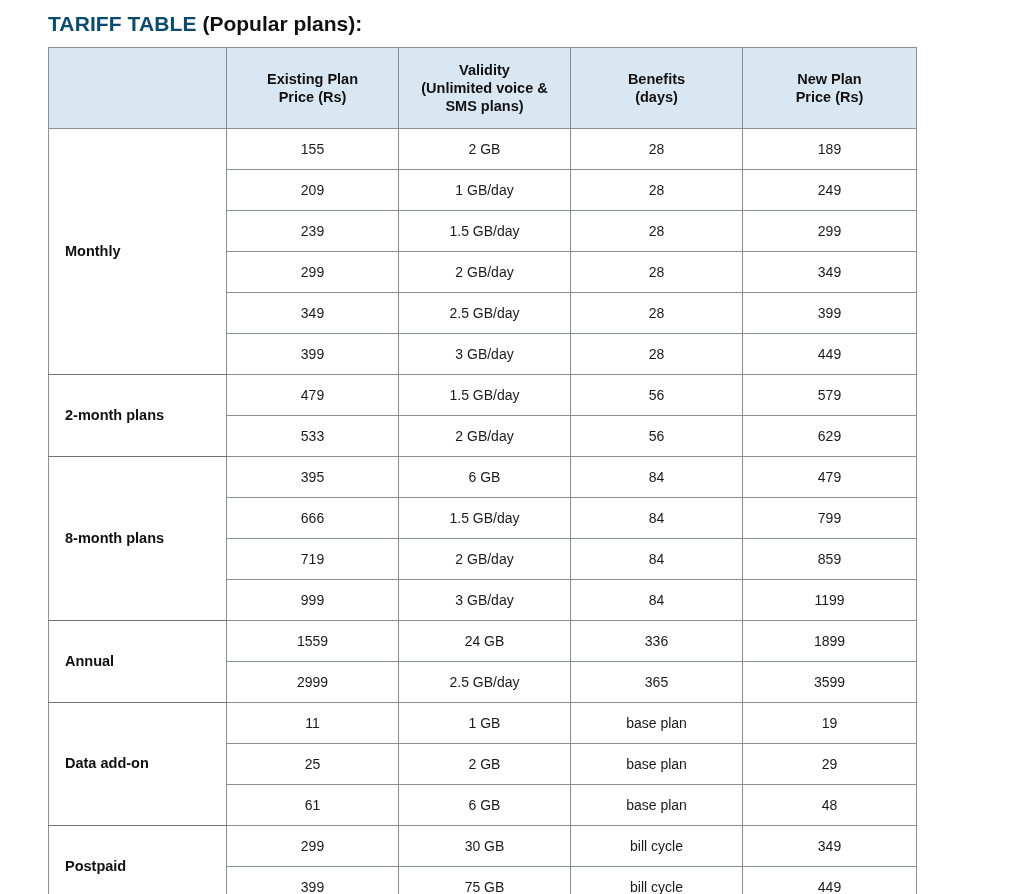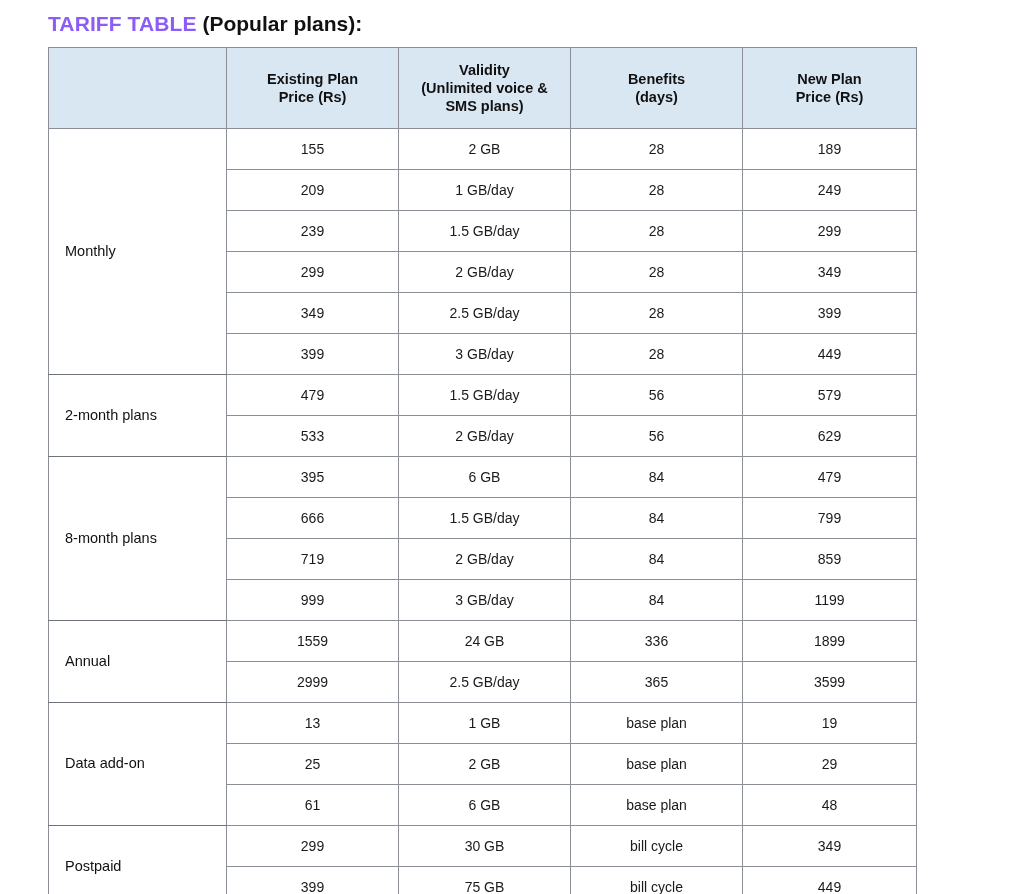--- a/index.html
+++ b/index.html
@@ -27,21 +27,21 @@
   .title-row {
     position: absolute;
     left: 48px;
     top: 12px;
     white-space: nowrap;
   }
   .title-strong {
     font-size: 21px;
     font-weight: bold;
     letter-spacing: 0.1px;
-    color: #8b5cf6;
+    color: #0c4a6e;
   }
   .title-rest {
     font-size: 21px;
     font-weight: bold;
     color: #111111;
   }
   .title-colon {
     font-size: 21px;
     font-weight: bold;
     color: #111111;
@@ -83,21 +83,21 @@
     font-size: 14px;
     text-align: center;
     color: #1a1a1a;
     background: #ffffff;
   }
 
   td.group-label {
     text-align: left;
     padding-left: 16px;
     font-size: 14.5px;
-    font-weight: normal;
+    font-weight: bold;
     color: #111111;
     line-height: 1.35;
     border-top: 1px solid #6e7479;
     border-bottom: 1px solid #6e7479;
   }
 
   tr.group-start td {
     border-top: 1px solid #84cc16;
   }
 
@@ -230,21 +230,21 @@
           <td>1899</td>
         </tr>
         <tr>
           <td>2999</td>
           <td>2.5 GB/day</td>
           <td>365</td>
           <td>3599</td>
         </tr>
         <tr class="group-start">
           <td class="group-label" rowspan="3">Data add-on</td>
-          <td>13</td>
+          <td>11</td>
           <td>1 GB</td>
           <td>base plan</td>
           <td>19</td>
         </tr>
         <tr>
           <td>25</td>
           <td>2 GB</td>
           <td>base plan</td>
           <td>29</td>
         </tr>

